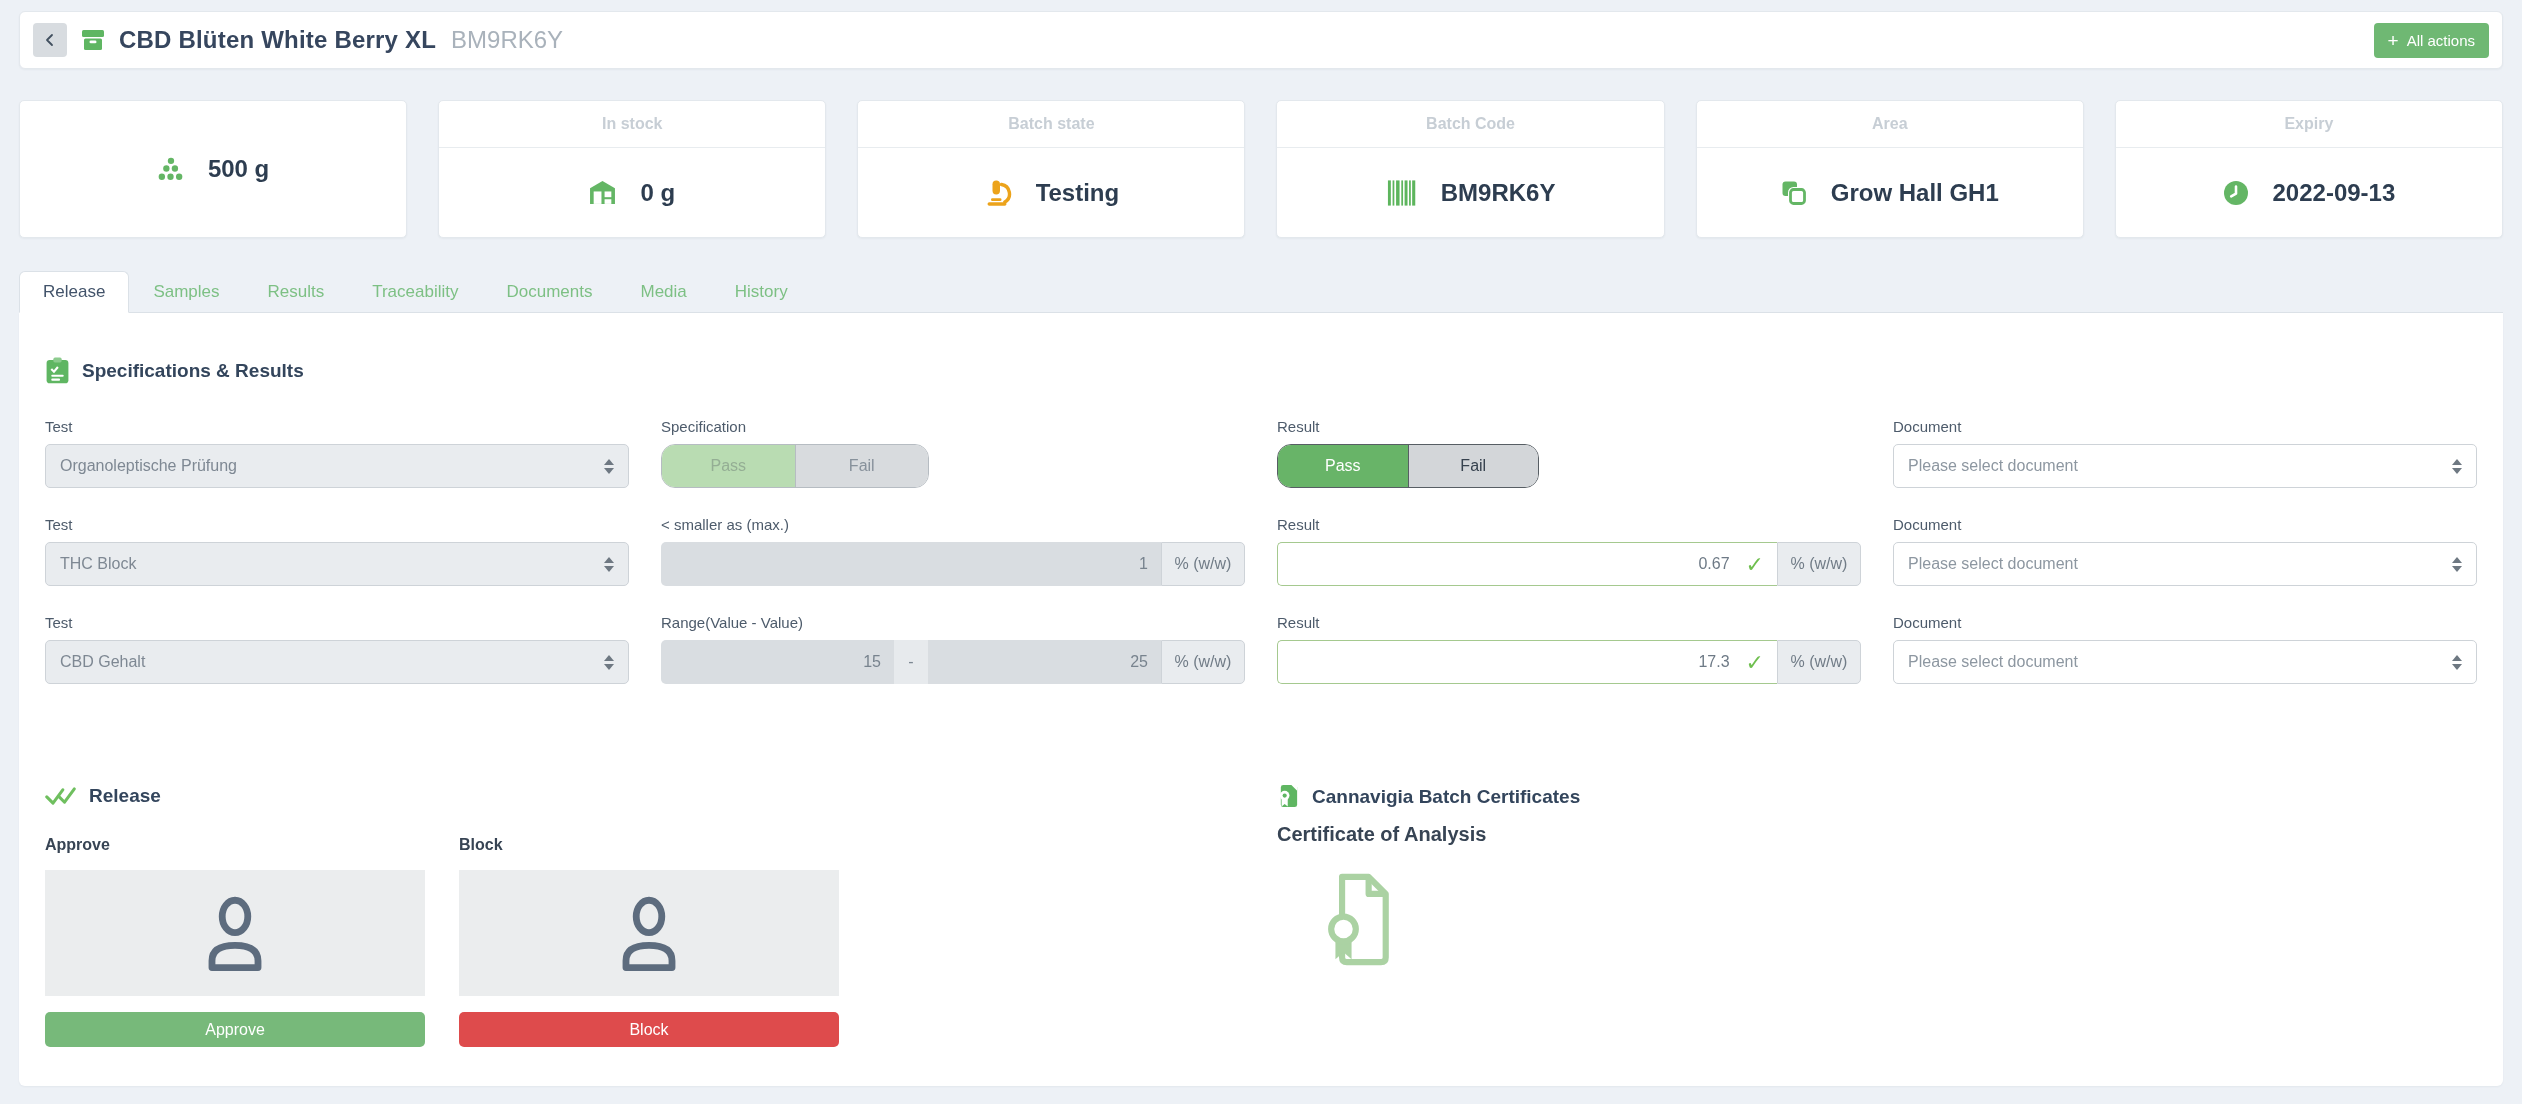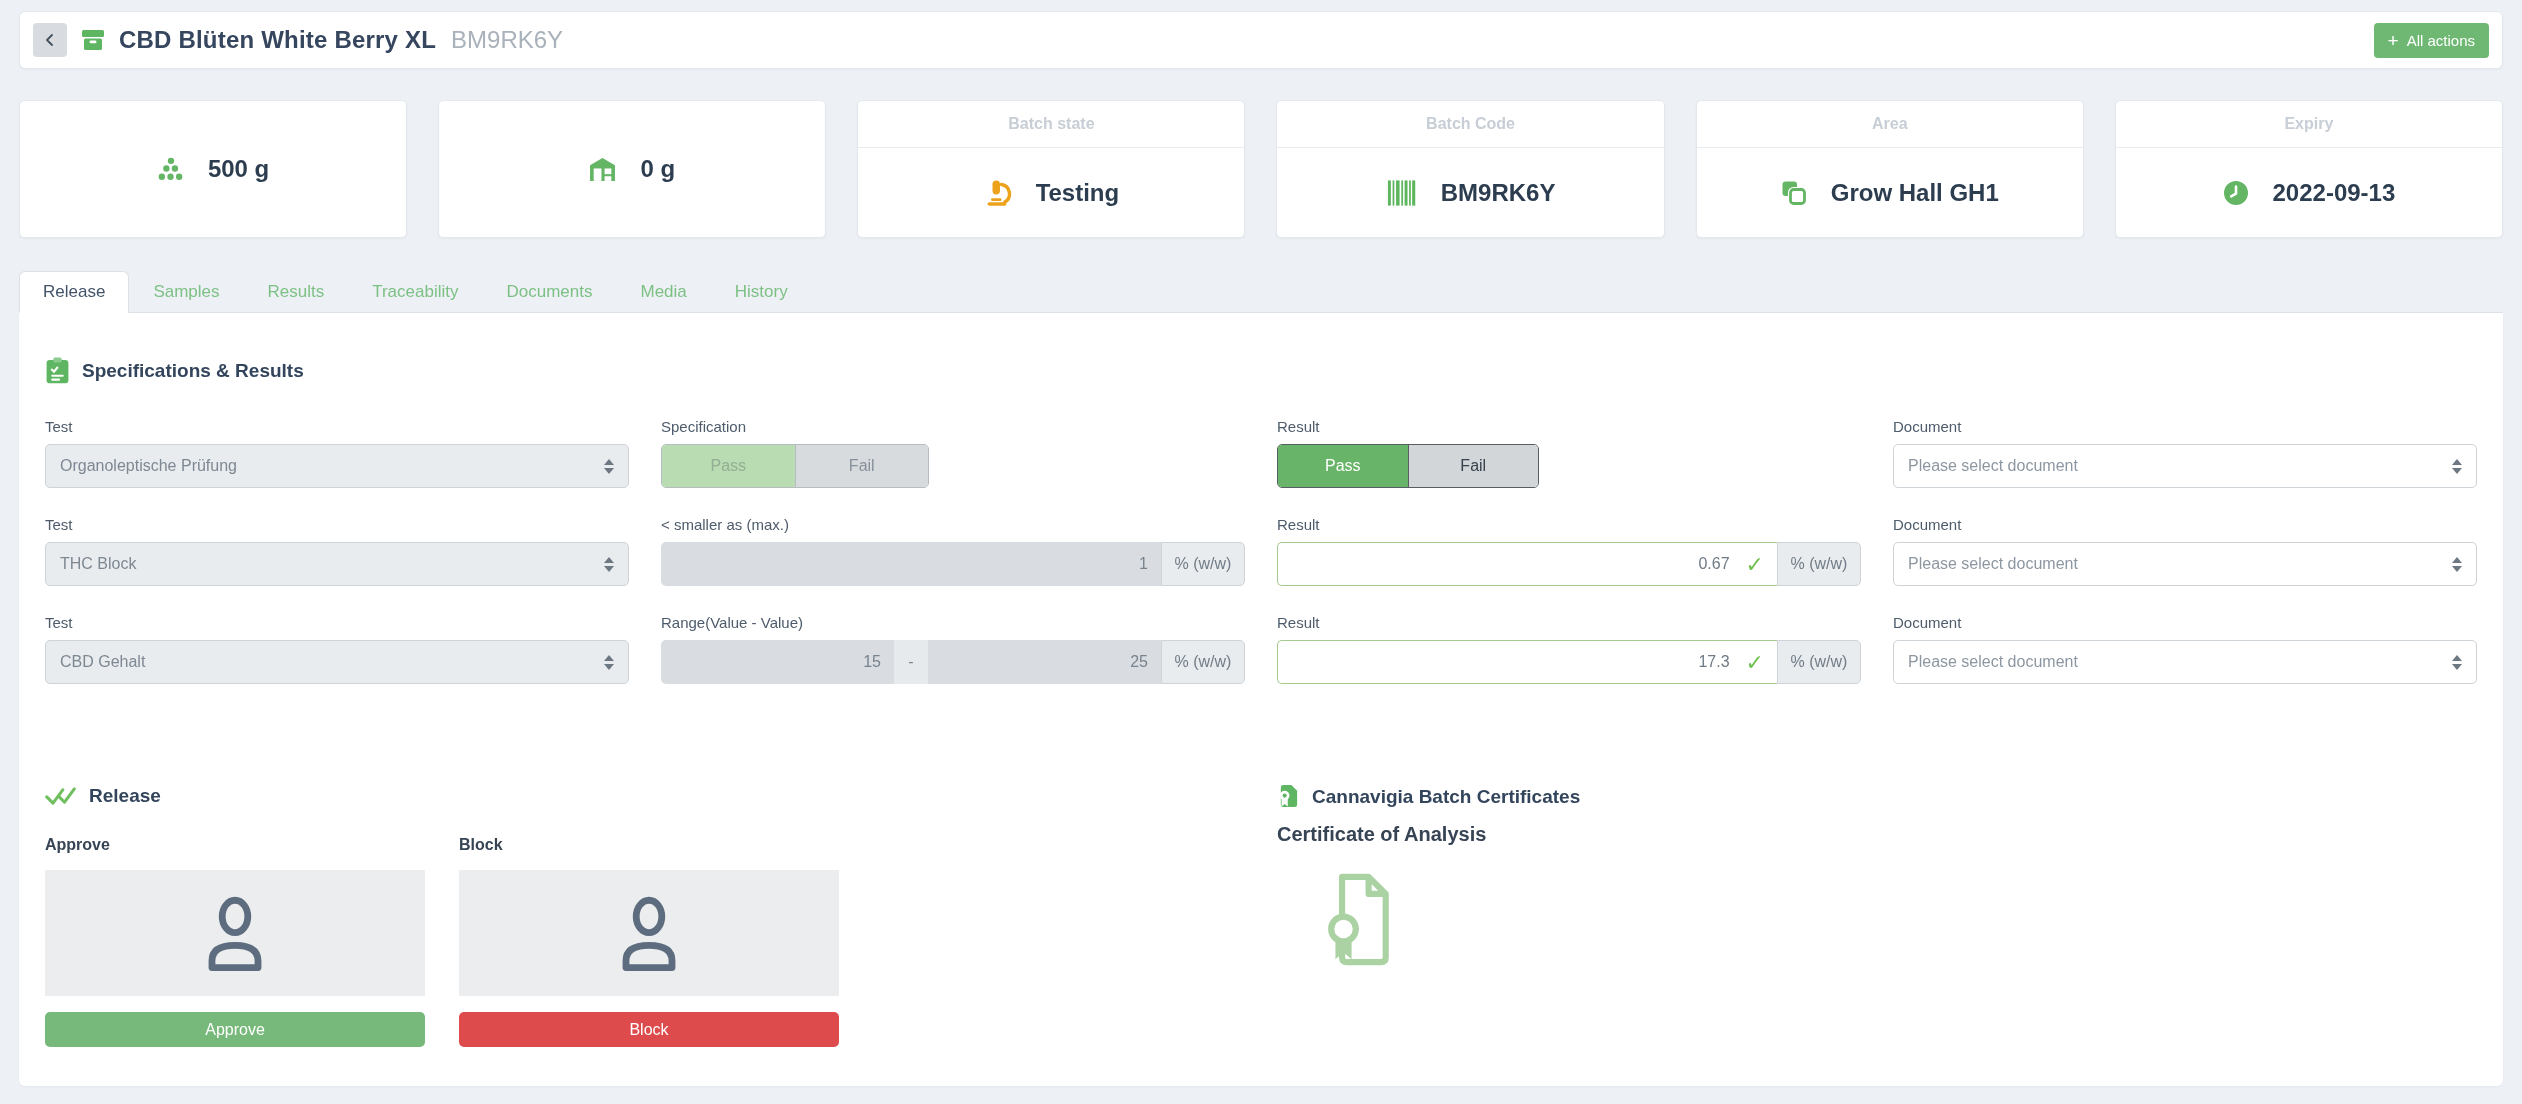--- a/index.html
+++ b/index.html
@@ -48,21 +48,21 @@
   .form-grid{margin-top:34px; display:grid; grid-template-columns:repeat(4,1fr); column-gap:32px; row-gap:28px;}
   .flabel{font-size:15px; color:#4d5b6b; margin-bottom:9px;}
   .sel{height:44px; border:1px solid #ced3d8; border-radius:5px; display:flex; align-items:center;
     justify-content:space-between; padding:0 14px; font-size:16px; background:#fff; color:#8d97a1; cursor:pointer;}
   .sel.disabled{background:#e9ecef; color:#7e8893; cursor:default;align-items:center;}
   .carets{display:flex; flex-direction:column; gap:3px; align-items:center;}
   .carets i{display:block; width:0; height:0; border-left:5px solid transparent; border-right:5px solid transparent;}
   .caret-up{border-bottom:6px solid #6e7882;}
   .caret-down{border-top:6px solid #6e7882;}
 
-  .pf{display:flex; height:44px; border-radius:5px; overflow:hidden; font-size:16px;}
+  .pf{display:flex; height:44px; border-radius:14px; overflow:hidden; font-size:16px;}
   .pf>div{flex:1; display:flex; align-items:center; justify-content:center;}
   .pf.disabled{width:268px; border:1px solid #b6bcc2;}
   .pf.disabled .pass{background:var(--green-light); color:#94ae94;}
   .pf.disabled .fail{background:#d8dbde; color:#87919b; border-left:1px solid #b6bcc2;}
   .pf.live{width:262px; border:1px solid #575e64; cursor:pointer;}
   .pf.live .pass{background:var(--green-solid); color:#fff;}
   .pf.live .fail{background:#d3d6d9; color:#36424e; border-left:1px solid #575e64;}
 
   .igroup{display:flex; height:44px; font-size:16px;}
   .igroup .num{flex:1; background:#d9dde1; color:#78838e; display:flex; align-items:center;
@@ -123,20 +123,21 @@
             <circle cx="9.7" cy="12" r="3.3"></circle>
             <circle cx="18.6" cy="12" r="3.3"></circle>
           <circle cx="5" cy="20.5" r="3.3"></circle>
             <circle cx="14" cy="20.5" r="3.3"></circle>
             <circle cx="23" cy="20.5" r="3.3"></circle>
         </svg>
         <span>500 g</span>
       </div>
     </div>
     <div class="card">
+      <div class="card-label">In stock</div>
       <div class="card-value">
         <svg width="27" height="25" viewBox="0 0 26 24">
           <path d="M1 23 V8 L13 1 L25 8 V23 Z" fill="#64b665"></path>
           <rect x="4.5" y="11" width="7.5" height="12" fill="#fff"></rect>
           <rect x="15" y="11" width="6.5" height="5.5" fill="#fff"></rect>
           <rect x="15" y="18.5" width="6.5" height="4.5" fill="#fff"></rect>
         </svg>
         <span>0 g</span>
       </div>
     </div>

